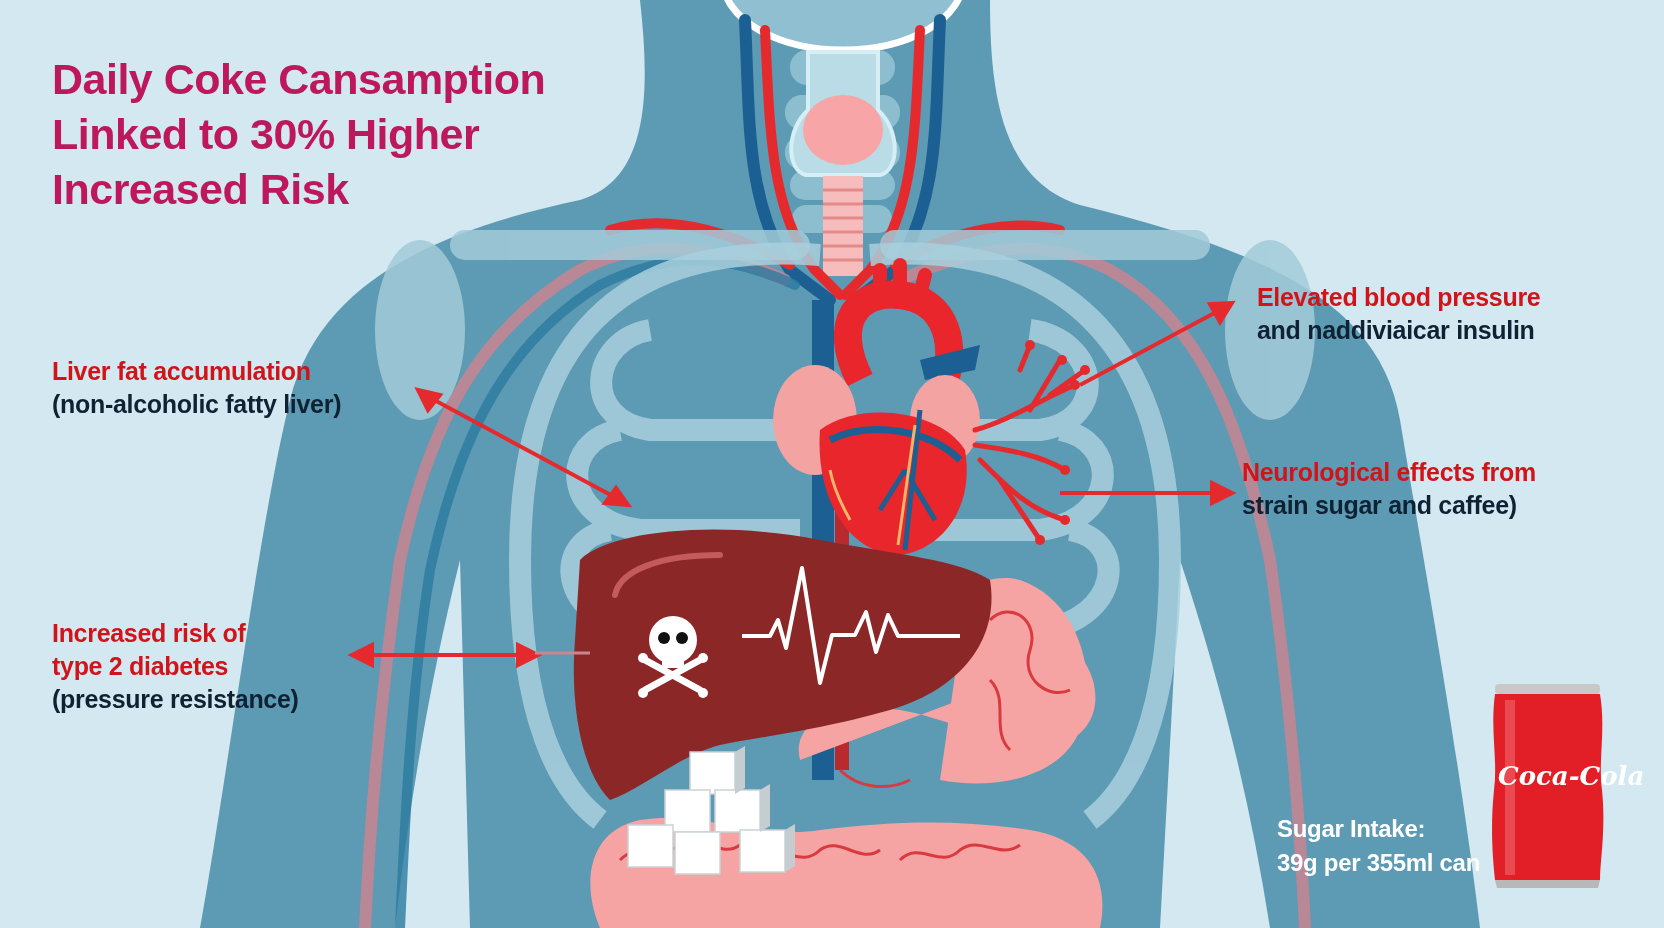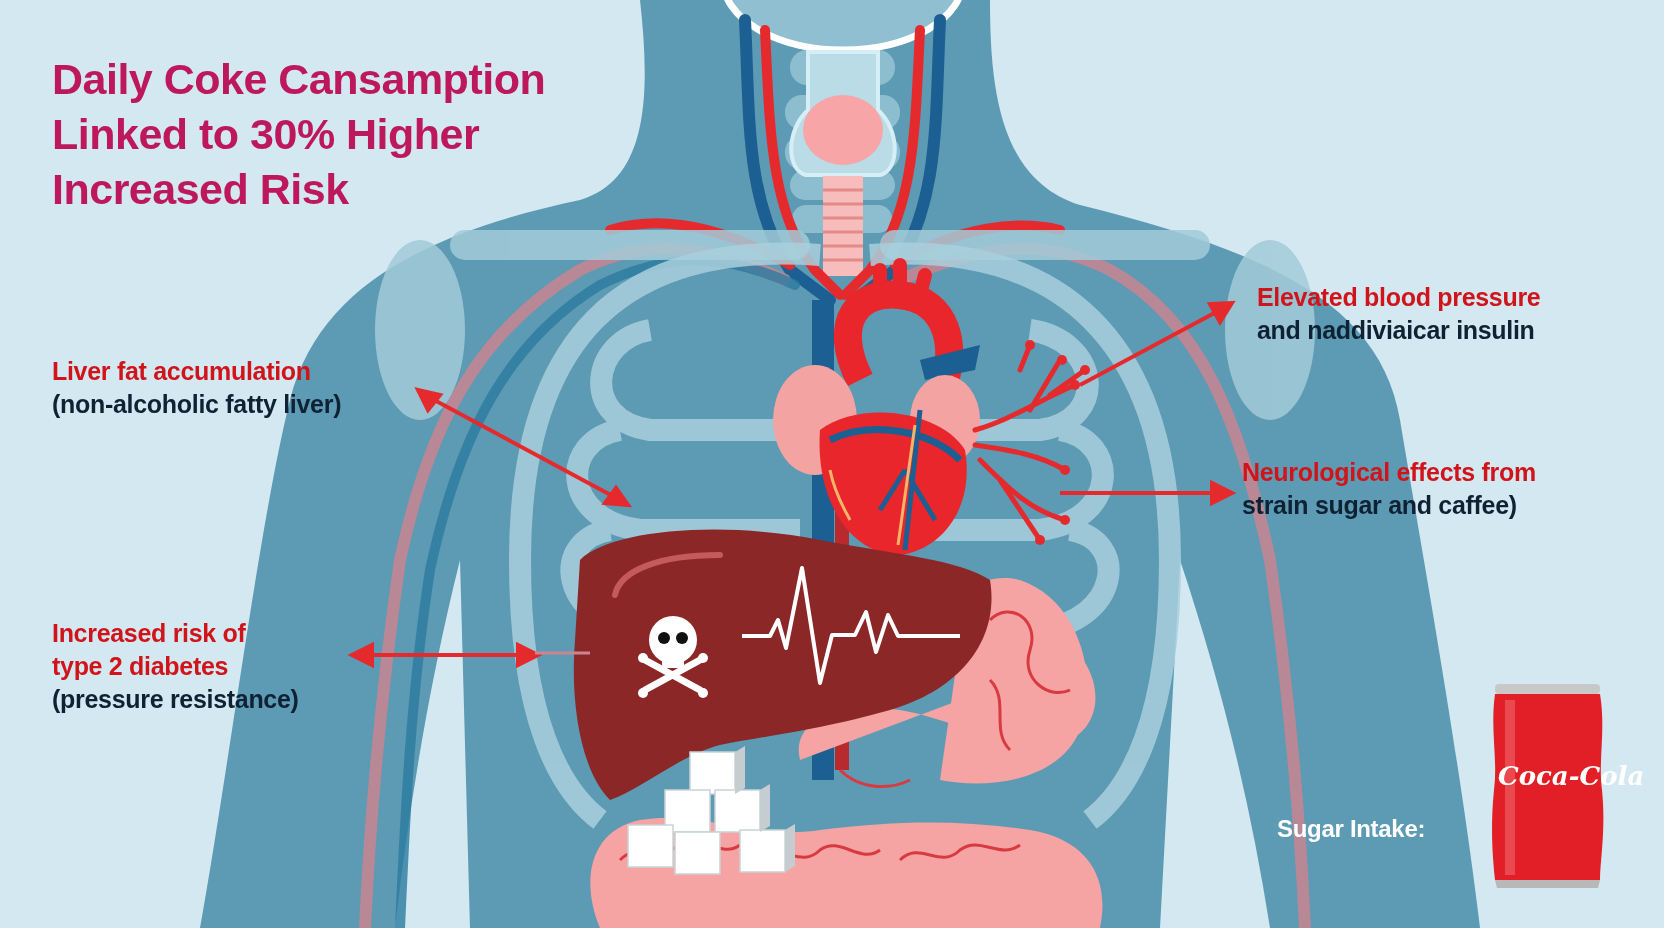--- a/index.html
+++ b/index.html
@@ -216,13 +216,14 @@
   <span class="dark">and naddiviaicar insulin</span>
 </div>
 
 <div class="label" id="label-neuro">
   <span class="red">Neurological effects from</span>
   <span class="dark">strain sugar and caffee)</span>
 </div>
 
 <div class="label" id="label-sugar">
   <span class="white">Sugar Intake:</span>
+  <span class="white">39g per 355ml can</span>
 </div>
 
 </body></html>

